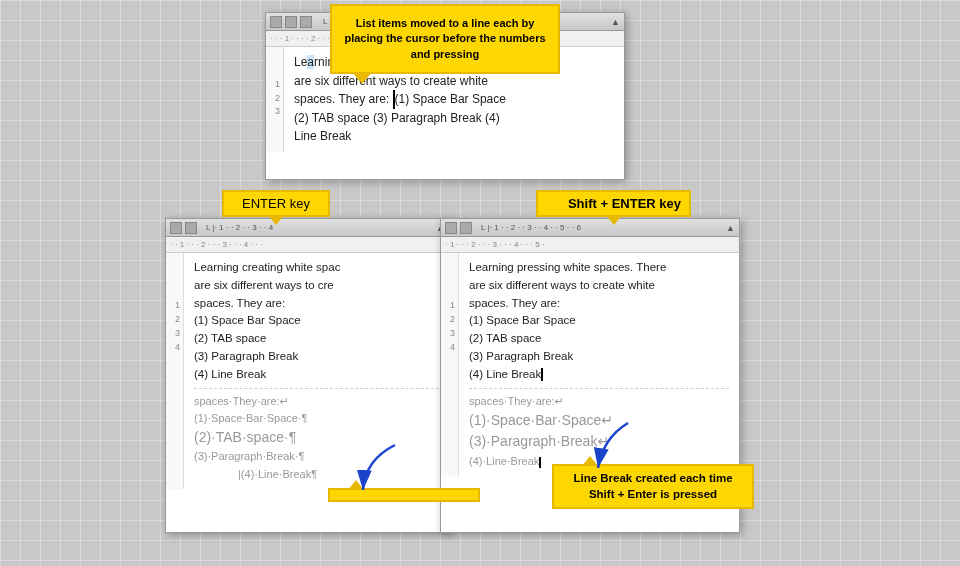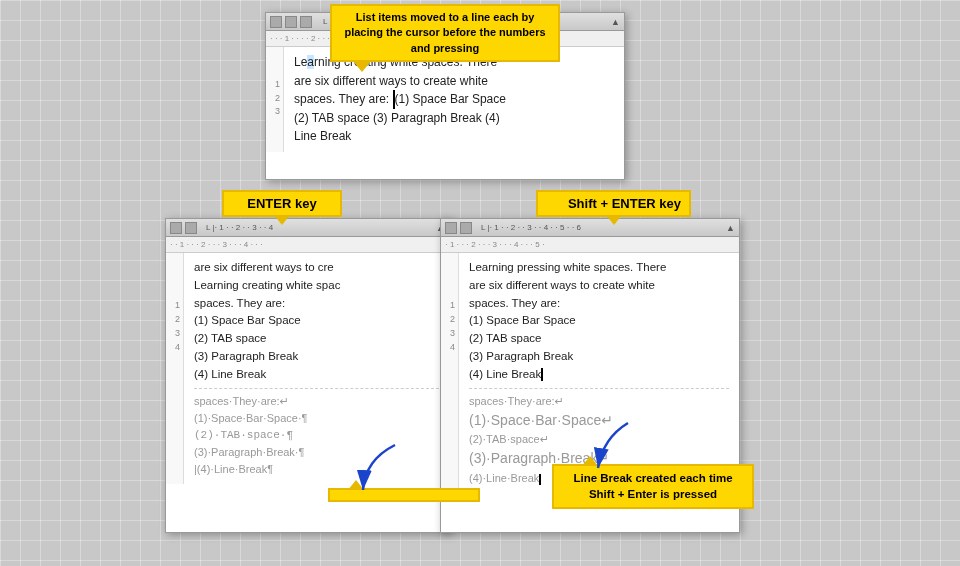--- a/index.html
+++ b/index.html
@@ -145,27 +145,27 @@
     <div class="text-area">
       <p>Le<span style="background:#c8e6ff;">a</span>rning creating white spaces. There</p>
       <p>are six different ways to create white</p>
       <p>spaces.  <span>They</span> are: <span style="background:#000; color:#000; width:2px; display:inline-block;">&nbsp;</span>(1) Space Bar Space</p>
       <p>(2) TAB space  (3) Paragraph Break  (4)</p>
       <p>Line Break</p>
     </div>
   </div>
 </div>
 
-<div class="callout" style="left:330px; top:4px; width:230px; padding:4px 8px; font-size:11px; line-height:1.4;">
+<div class="callout" style="left:330px; top:4px; width:230px; padding:10px 8px; font-size:11px; line-height:1.4;">
   <span>List items moved to a line each by placing the cursor before the numbers and pressing</span>
   
   <div style="position:absolute; bottom:-12px; left:20px; width:0; height:0; border-left:10px solid transparent; border-right:10px solid transparent; border-top:12px solid #E6B800;"></div>
 </div>
 
-<div class="callout" style="left:222px; top:190px; width:120px; padding:4px 8px; font-size:13px; font-weight:bold;">
+<div class="callout" style="left:222px; top:190px; width:108px; padding:4px 8px; font-size:13px; font-weight:normal;">
   <span>ENTER key</span>
   <div style="position:absolute; bottom:-10px; left:50%; transform:translateX(-50%); width:0; height:0; border-left:8px solid transparent; border-right:8px solid transparent; border-top:10px solid #E6B800;"></div>
 </div>
 
 <div class="callout" style="left:536px; top:190px; width:155px; padding:4px 8px; font-size:13px; font-weight:bold;text-align:right;">
   <span>Shift + ENTER key</span>
   <div style="position:absolute; bottom:-10px; left:50%; transform:translateX(-50%); width:0; height:0; border-left:8px solid transparent; border-right:8px solid transparent; border-top:10px solid #E6B800;"></div>
 </div>
 
 <div class="doc-window" style="left:165px; top:218px; width:285px; height:315px;">
@@ -187,33 +187,33 @@
       <div>2</div>
       <div>3</div>
       <div>4</div>
       <div>&nbsp;</div>
       <div>&nbsp;</div>
       <div>&nbsp;</div>
       <div>&nbsp;</div>
       <div>&nbsp;</div>
     </div>
     <div class="text-area" style="font-size:11.5px;">
+      <p>Learning creating white spac</p>
       <p>are six different ways to cre</p>
-      <p>Learning creating white spac</p>
       <p>spaces.  They are:</p>
       <p>(1) Space Bar Space</p>
       <p>(2) TAB space</p>
       <p>(3) Paragraph Break</p>
       <p>(4) Line Break</p>
       <hr style="border:none; border-top:1px dashed #ccc; margin:4px 0;">
       <p style="color:#999; font-size:11px;">spaces·They·are:↵</p>
       <p style="color:#999; font-size:11px;">(1)·Space·Bar·Space·¶</p>
-      <p style="color:#999; font-size:11px;font-family:Liberation Mono, monospace;">(2)·TAB·space·¶</p>
+      <p style="color:#999; font-size:14px;">(2)·TAB·space·¶</p>
       <p style="color:#999; font-size:11px;">(3)·Paragraph·Break·¶</p>
-      <p style="color:#999; font-size:11px;">|(4)·Line·Break¶</p>
+      <p style="color:#999; font-size:11px;margin-left:44px;">|(4)·Line·Break¶</p>
     </div>
   </div>
 </div>
 
 <div class="doc-window" style="left:440px; top:218px; width:300px; height:315px;">
   <div class="doc-titlebar">
     <div class="titlebar-btn"></div>
     <div class="titlebar-btn"></div>
     <span style="margin-left:6px; font-size:8px; color:#555;">L |· 1 · · 2 · · 3 · · 4 · · 5 · · 6</span>
     <div style="margin-left:auto; font-size:9px; color:#555;">▲</div>
@@ -240,21 +240,20 @@
       <p>Learning pressing white spaces.  There</p>
       <p>are six different ways to create white</p>
       <p>spaces.  They are:</p>
       <p>(1) Space Bar Space</p>
       <p>(2) TAB space</p>
       <p>(3) Paragraph Break</p>
       <p>(4) Line Break<span class="cursor-caret"></span></p>
       <hr style="border:none; border-top:1px dashed #ccc; margin:4px 0;">
       <p style="color:#999; font-size:11px;">spaces·They·are:↵</p>
       <p style="color:#999; font-size:14px;">(1)·Space·Bar·Space↵</p>
-      <p style="color:#999; font-size:11px;">(2)·TAB·space↵</p>
       <p style="color:#999; font-size:14px;">(3)·Paragraph·Break↵</p>
       <p style="color:#999; font-size:11px;">(4)·Line·Break<span class="cursor-caret" style="height:11px;"></span></p>
     </div>
   </div>
 </div>
 
 <div class="callout" style="left:328px; top:488px; width:152px; padding:5px 8px; font-size:11.5px; font-weight:bold; line-height:1.35; z-index:20;">
   
   <div style="position:absolute; top:-10px; left:18px; width:0; height:0; border-left:8px solid transparent; border-right:8px solid transparent; border-bottom:10px solid #E6B800;"></div>
 </div>

